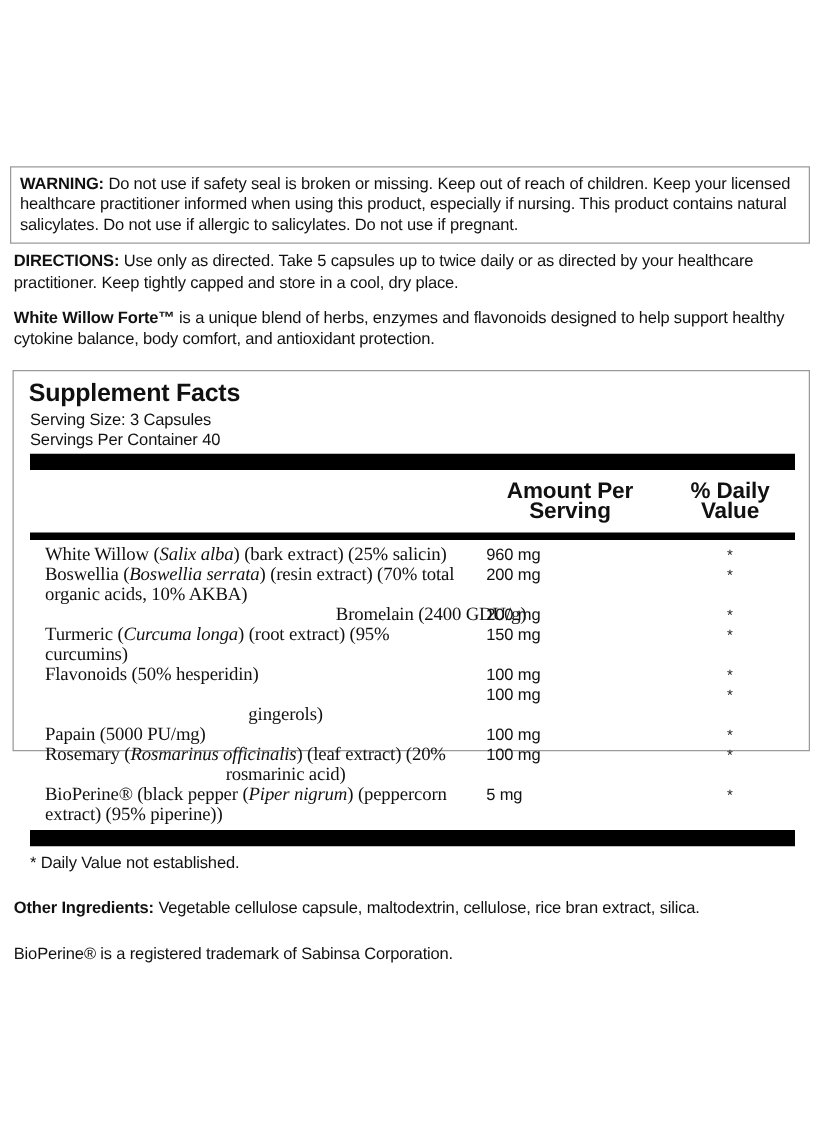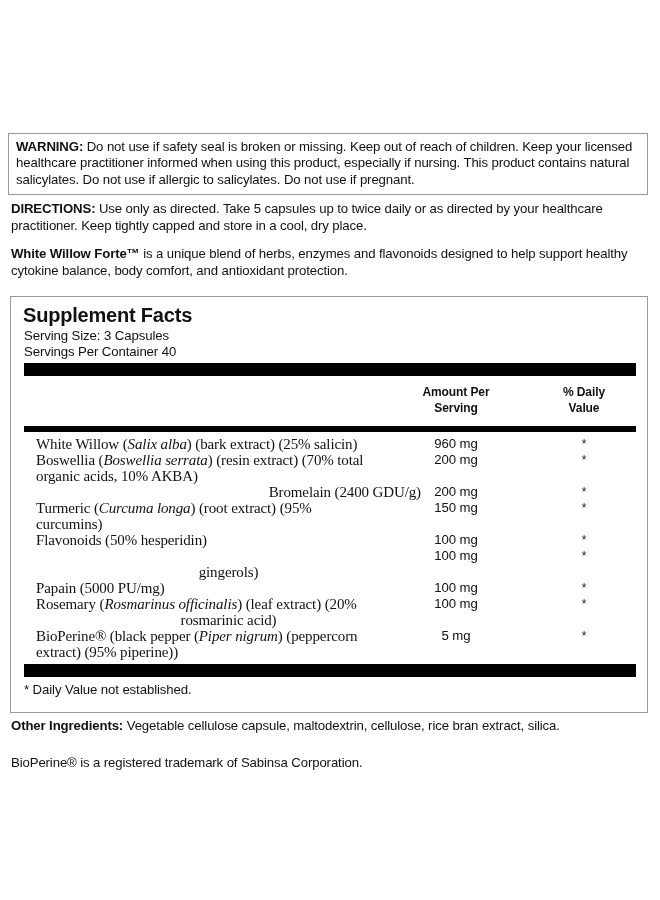--- a/index.html
+++ b/index.html
@@ -54,21 +54,21 @@
   .para b { font-weight: bold; }
   #directions-para { top: 201px; }
   #blurb-para { top: 246px; }
 
   
   .sf-panel {
     position: absolute;
     left: 10px;
     top: 296px;
     width: 638px;
-    height: 417px;
+    height: 305px;
     border: 1px solid #9a9a9a;
     box-sizing: border-box;
     background: #fff;
   }
 
   .sf-title {
     position: absolute;
     left: 12px;
     top: 7px;
     font-size: 20px;
@@ -93,21 +93,21 @@
     width: 612px;
     background: #000000;
   }
   #rule-top    { top: 66px;  height: 13px; }
   #rule-mid    { top: 129px; height: 6px; }
   #rule-bottom { top: 367px; height: 13px; }
 
   
   .col-head {
     position: absolute;
-    font-size: 12px;
+    font-size: 18px;
     font-weight: bold;
     line-height: 15.5px;
     text-align: center;
     letter-spacing: -0.1px;
   }
   #head-amount { left: 378px; top: 88px; width: 134px; }
   #head-dv     { left: 521px; top: 88px; width: 104px; }
 
   
   .ing-region {
@@ -124,21 +124,21 @@
     line-height: 16px;
     letter-spacing: -0.12px;
     white-space: nowrap;
     font-family: Liberation Serif, serif;
   }
   .ing-name i { font-style: italic; }
   .ing-amount {
     position: absolute;
     left: 378px;
     width: 134px;
-    text-align: center;
+    text-align: left;
     font-size: 13.2px;
     line-height: 16px;
     letter-spacing: -0.1px;
   }
   .ing-dv {
     position: absolute;
     left: 521px;
     width: 104px;
     text-align: center;
     font-size: 12px;

